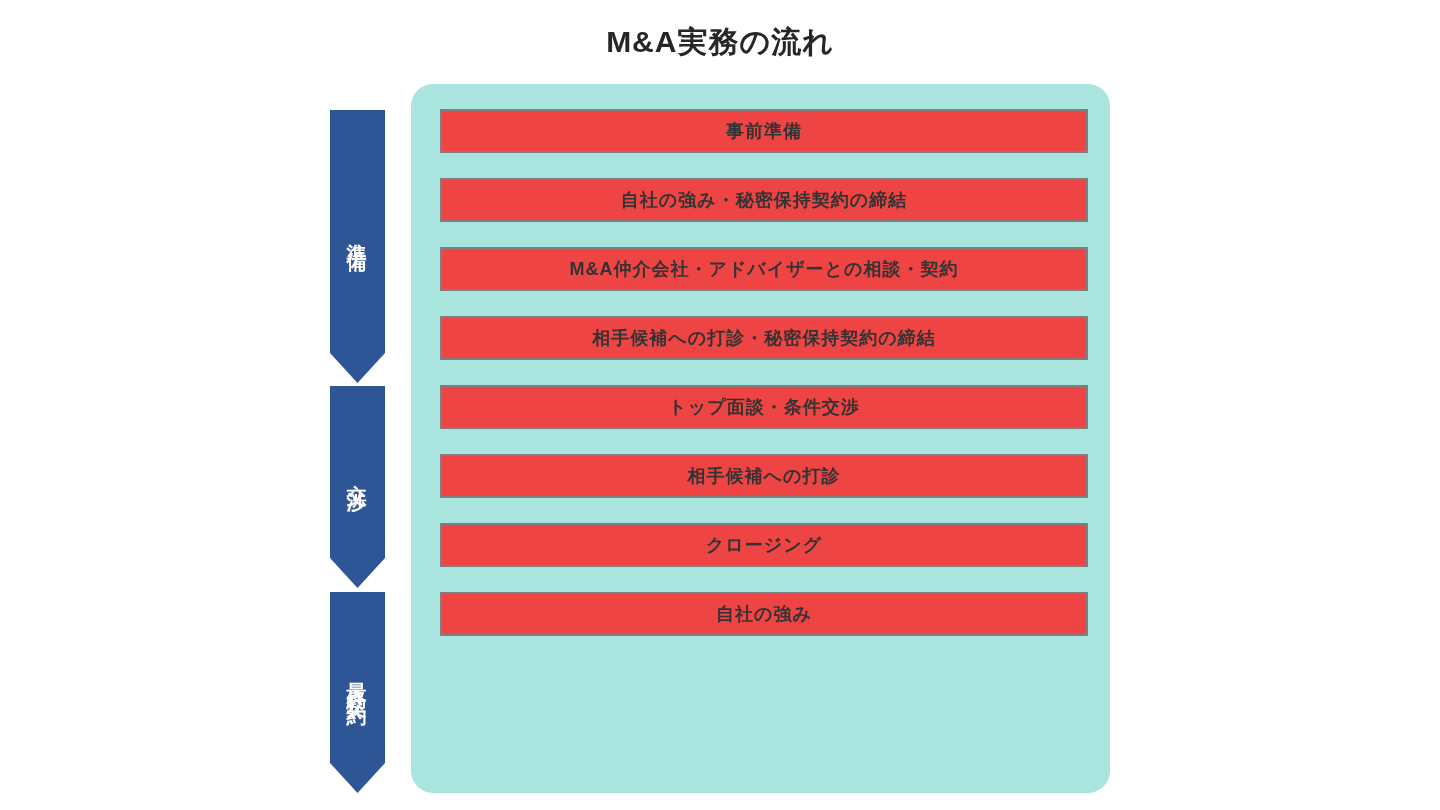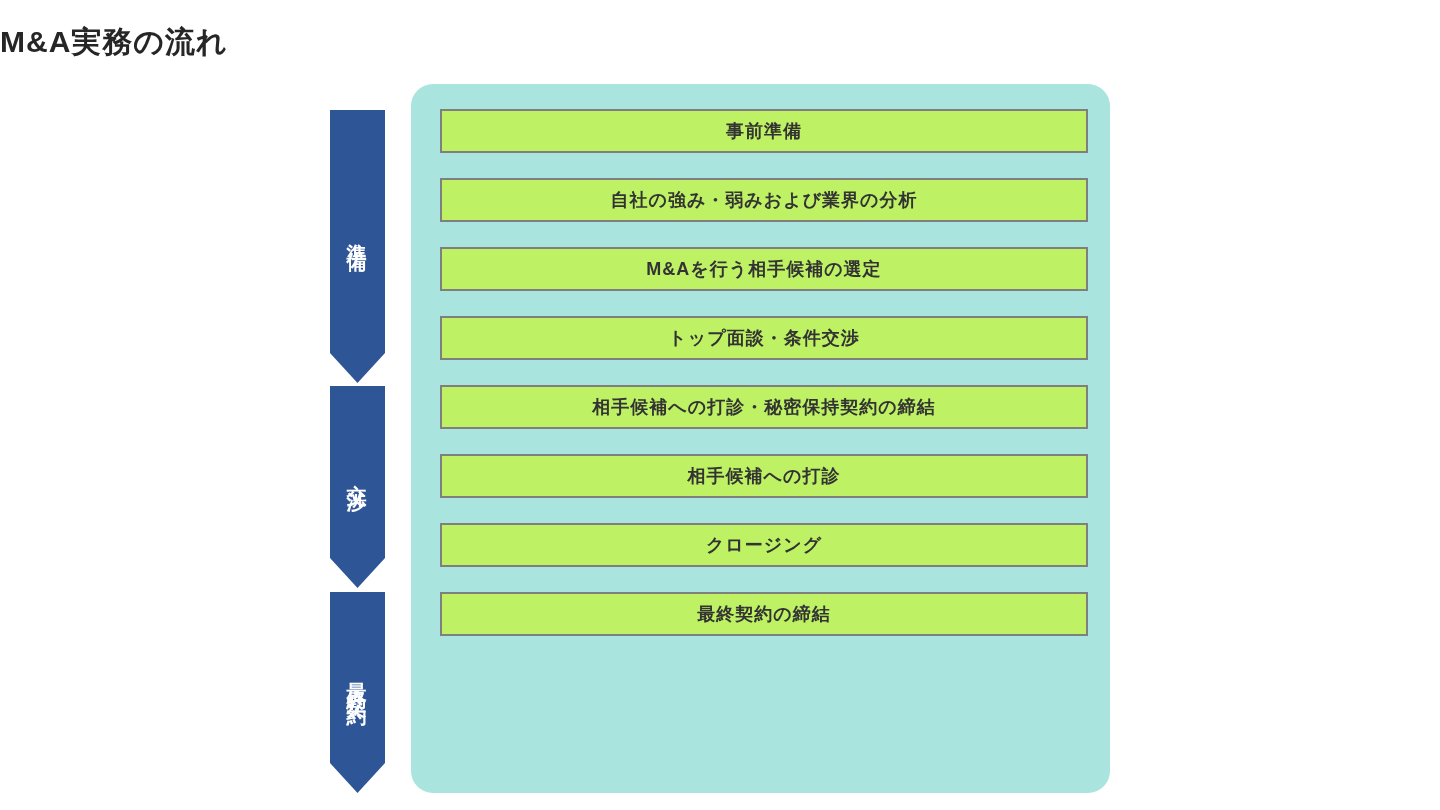--- a/index.html
+++ b/index.html
@@ -7,41 +7,42 @@
     width: 1440px; height: 810px;
     background: #ffffff;
     font-family: "Liberation Sans", "DejaVu Sans", sans-serif;
     overflow: hidden;
     position: relative;
   }
   .title {
     position: absolute;
     top: 22px; left: 0;
     width: 1440px;
+    text-align: center;
     font-size: 30px;
     font-weight: bold;
     color: #262626;
     letter-spacing: 1px;
   }
   .panel {
     position: absolute;
     left: 411px; top: 84px;
     width: 699px; height: 709px;
     background: #a9e4de;
     border-radius: 22px;
   }
   .steps {
     position: absolute;
     left: 440px; top: 109px;
     width: 648px;
   }
   .step {
     height: 44px;
     margin-bottom: 25px;
-    background: #bef264;
+    background: #ef4444;
     border: 2px solid #7f7f7f;
     display: flex;
     align-items: center;
     justify-content: center;
     font-size: 18px;
     font-weight: bold;
     color: #333333;
     letter-spacing: 1px;
   }
   .step:last-child { margin-bottom: 0; }
@@ -83,22 +84,22 @@
   </div>
   <div class="arrow arrow-2">
     <span class="arrow-label">交渉</span>
   </div>
   <div class="arrow arrow-3">
     <span class="arrow-label">最終契約</span>
   </div>
 
   <div class="steps">
     <div class="step">事前準備</div>
-    <div class="step">自社の強み・弱みおよび業界の分析</div>
-    <div class="step">M&amp;Aを行う相手候補の選定</div>
+    <div class="step">自社の強み・秘密保持契約の締結</div>
+    <div class="step">M&amp;A仲介会社・アドバイザーとの相談・契約</div>
+    <div class="step">相手候補への打診・秘密保持契約の締結</div>
     <div class="step">トップ面談・条件交渉</div>
-    <div class="step">相手候補への打診・秘密保持契約の締結</div>
     <div class="step">相手候補への打診</div>
     <div class="step">クロージング</div>
-    <div class="step">最終契約の締結</div>
+    <div class="step">自社の強み</div>
   </div>
 
 </div>
 
 </body></html>

